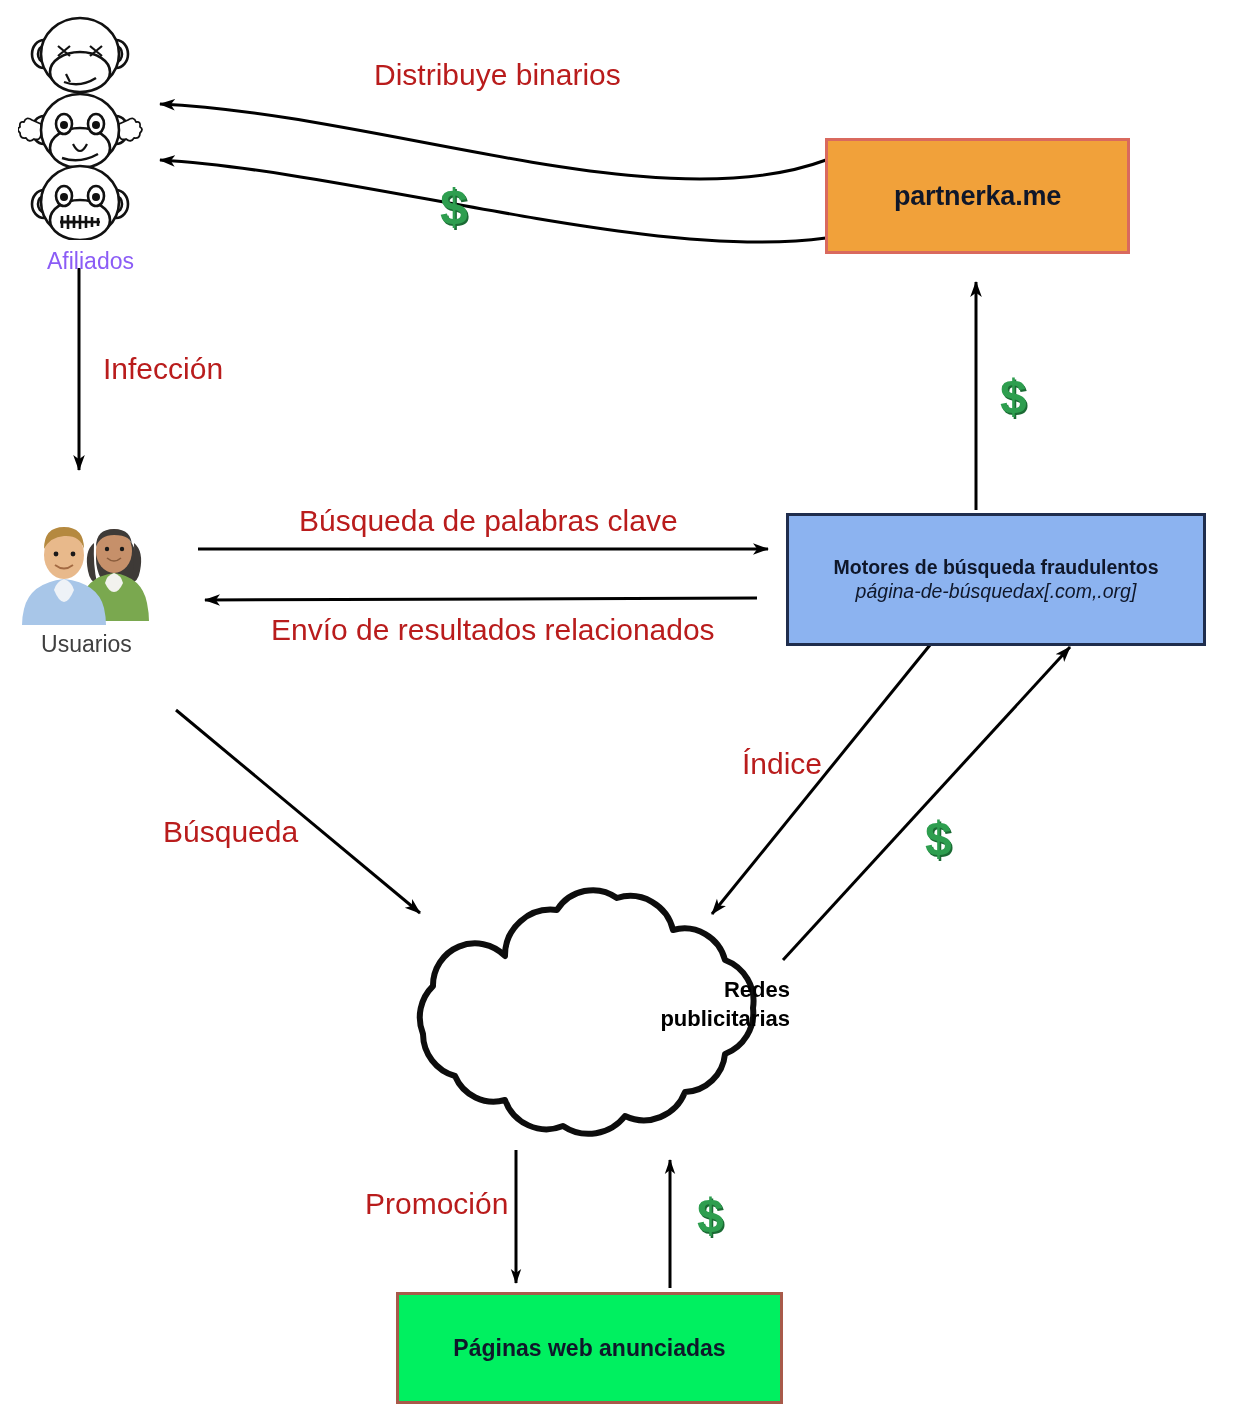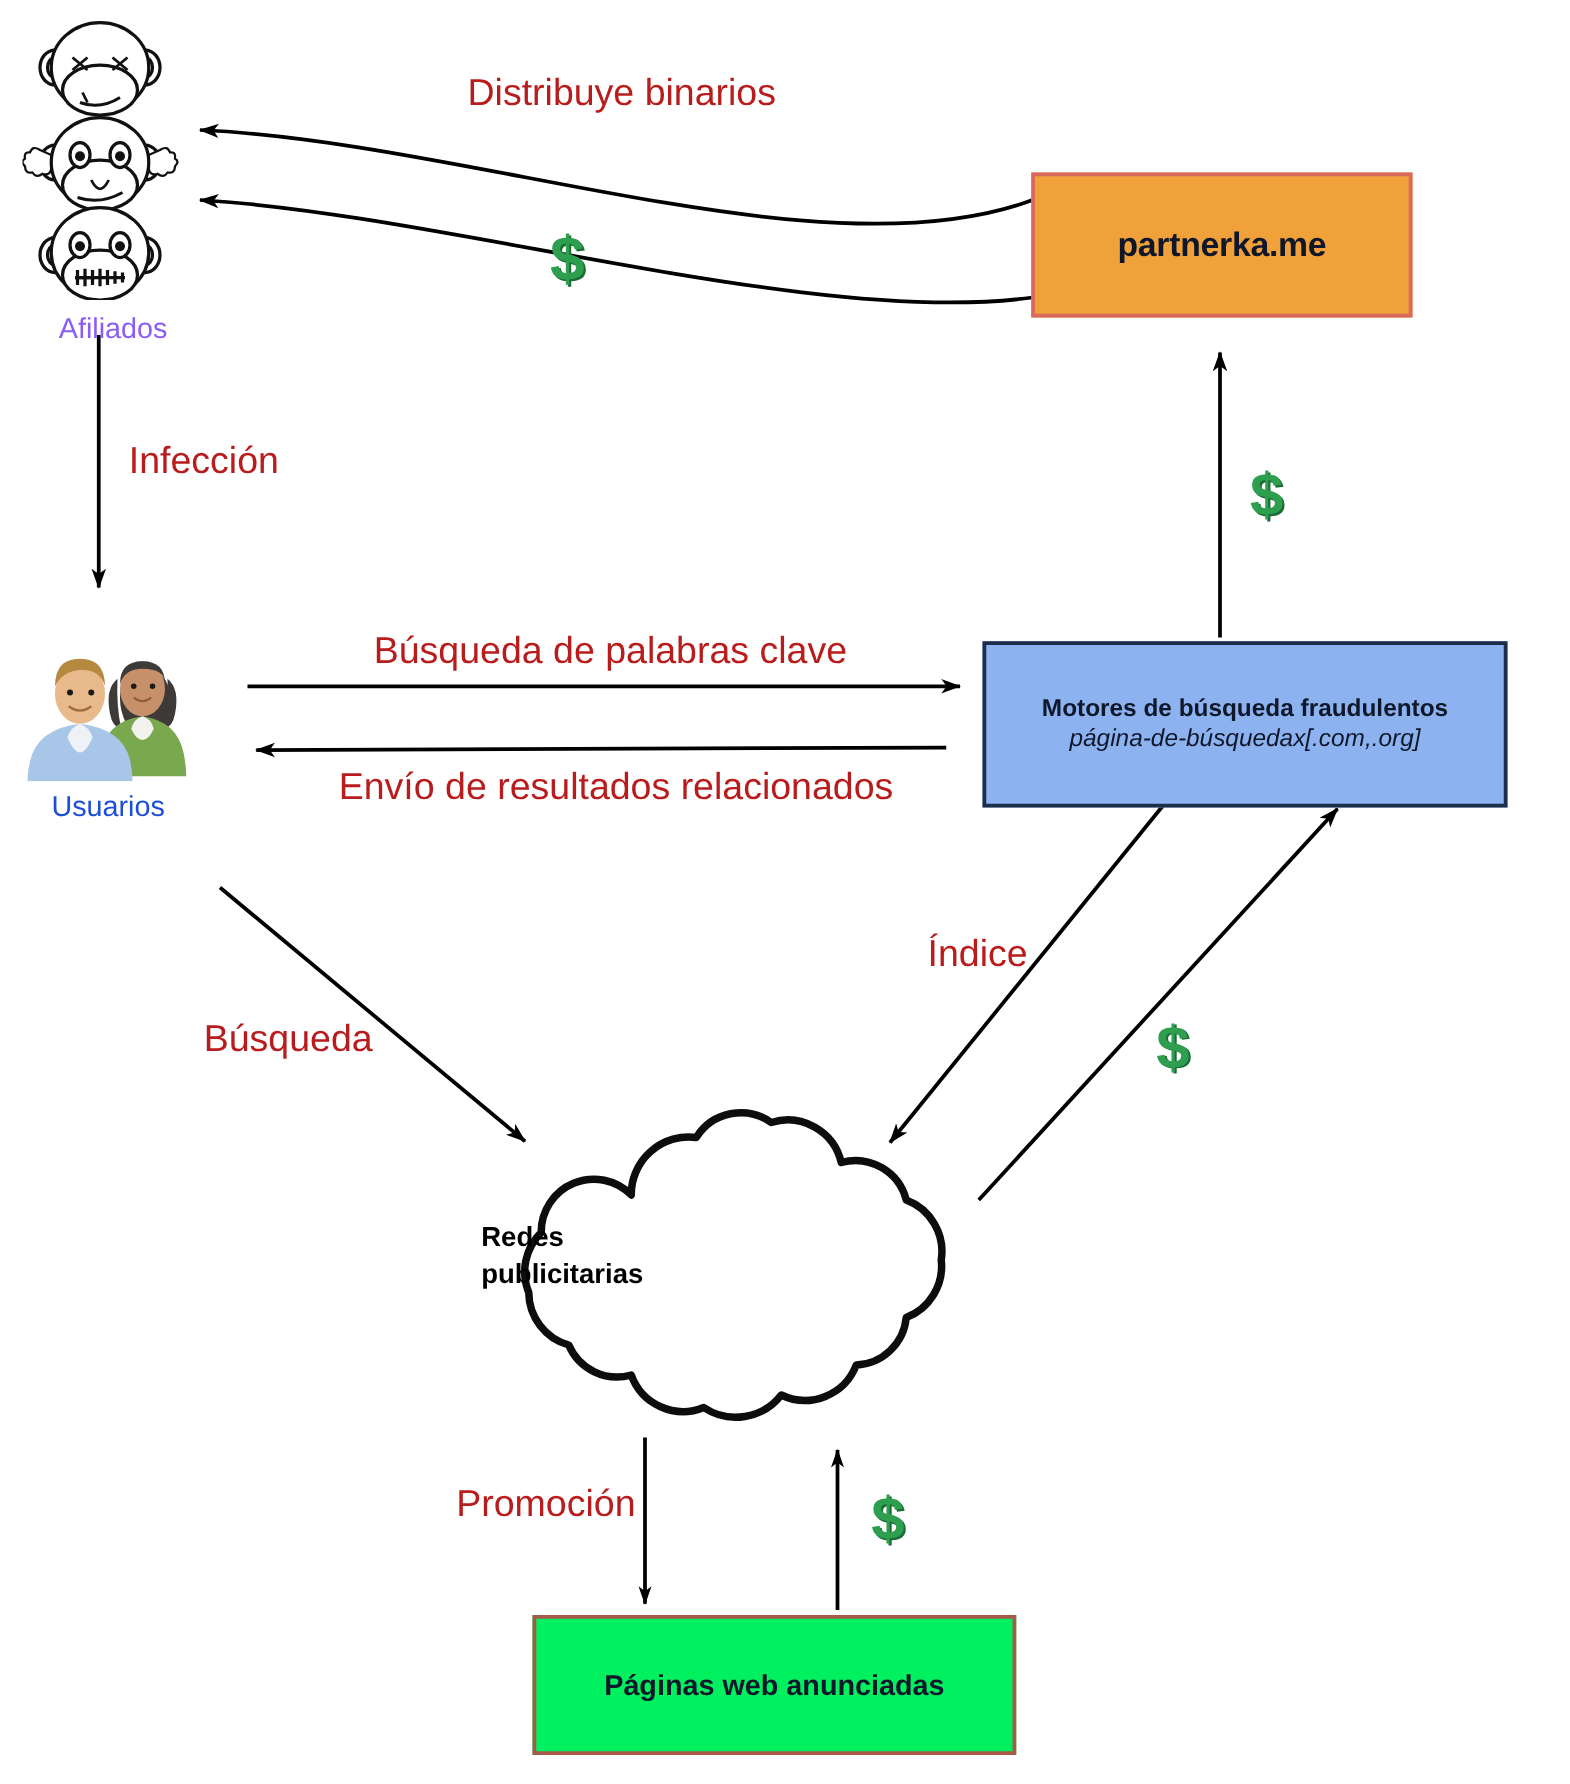--- a/index.html
+++ b/index.html
@@ -62,55 +62,54 @@
     font-size: 19.5px;
     font-style: italic;
     line-height: 1.2;
     margin-top: 2px;
   }
   #adpages-box {
     left: 396px; top: 1292px;
     width: 387px; height: 112px;
     background: #00F060;
     border: 3px solid #A85A4A;
-    margin-left: 30px;
   }
   #adpages-label {
     font-size: 23px;
     font-weight: bold;
   }
   
   #cloud-node {
     left: 385px; top: 868px;
     width: 405px; height: 290px;
   }
   #cloud-node svg { display: block; }
   #cloud-label {
     position: absolute;
     left: 0; top: 108px;
     width: 405px;
-    text-align: left;
+    text-align: right;
     font-size: 22px;
     font-weight: bold;
     line-height: 1.3;
     color: #000;
   }
   
   #affiliates-node { left: 18px; top: 12px; width: 145px; }
   #affiliates-label {
     text-align: center;
     font-size: 23px;
     color: #8b5cf6;
     margin-top: 4px;
   }
   #users-node { left: 14px; top: 495px; width: 145px; }
   #users-label {
     text-align: center;
     font-size: 23px;
-    color: #1d4ed8;
+    color: #404040;
     margin-top: 2px;
   }
   
   .edge-label {
     position: absolute;
     font-size: 30px;
     color: #b91c1c;
     white-space: nowrap;
     background: transparent;
   }

